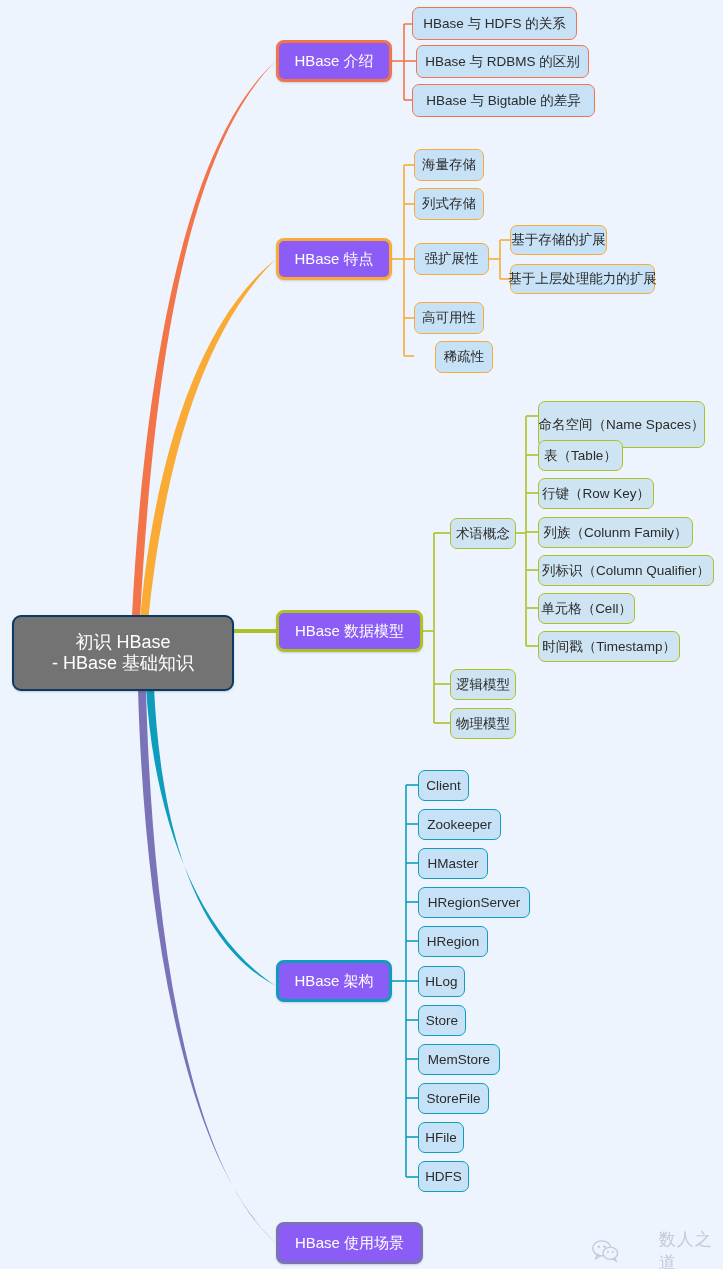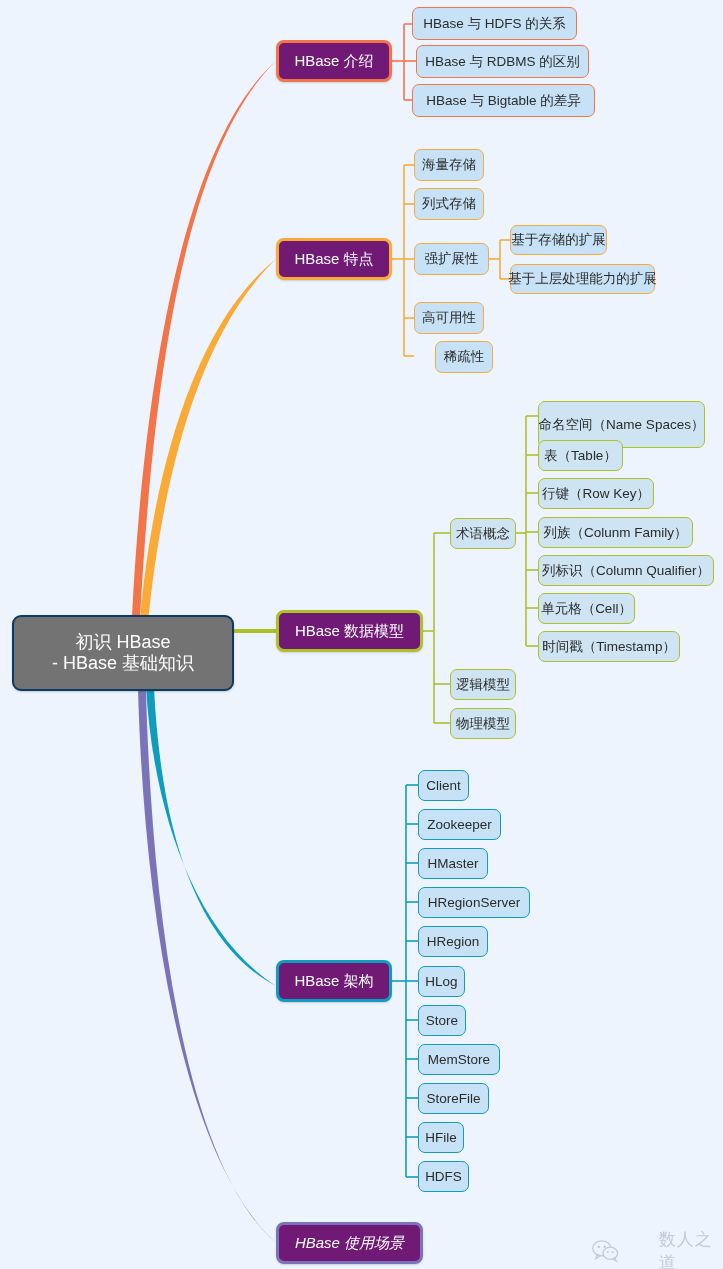--- a/index.html
+++ b/index.html
@@ -38,21 +38,21 @@
     border-radius: 9px;
     font-size: 18px;
     flex-direction: column;
     text-align: center;
     padding: 6px 14px;
     box-shadow: 0 1px 2px rgba(0,0,0,0.18);
   }
   .node.root .ln { display: block; }
   
   .node.branch {
-    background: #701a75;
+    background: #8b5cf6;
     color: #ffffff;
     border-width: 3px;
     border-style: solid;
     border-radius: 8px;
     font-size: 15px;
     padding: 16px 13px;
     box-shadow: 0 1px 2px rgba(0,0,0,0.15);
   }
   
   .node.leaf {
@@ -263,21 +263,21 @@
   <div class="node leaf" style="left:418px; top:1083px; width:71px; height:31px; border-color:#0e9dbd;">
     <span>StoreFile</span>
   </div>
   <div class="node leaf" style="left:418px; top:1122px; width:46px; height:31px; border-color:#0e9dbd;">
     <span>HFile</span>
   </div>
   <div class="node leaf" style="left:418px; top:1161px; width:51px; height:31px; border-color:#0e9dbd;">
     <span>HDFS</span>
   </div>
 
-  <div class="node branch" style="left:276px; top:1222px; width:147px; height:42px; border-color:#7b73b8;font-style:italic;">
+  <div class="node branch" style="left:276px; top:1222px; width:147px; height:42px; border-color:#7b73b8;">
     <span>HBase 使用场景</span>
   </div>
 
   <div id="watermark" style="left:592px; top:1228px;gap:40px;">
     <svg class="wx" width="30" height="26" viewBox="0 0 30 26" xmlns="http://www.w3.org/2000/svg">
       <ellipse cx="11" cy="10" rx="10.2" ry="8.4" fill="none" stroke="#c2cbd9" stroke-width="1.5"></ellipse>
       <path d="M 6,17 L 4.2,21.5 L 9,18.6 Z" fill="none" stroke="#c2cbd9" stroke-width="1.5"></path>
       <circle cx="7.6" cy="8.2" r="1.35" fill="#c2cbd9"></circle>
       <circle cx="14.2" cy="8.2" r="1.35" fill="#c2cbd9"></circle>
       <ellipse cx="20.5" cy="15.5" rx="8.2" ry="6.8" fill="#eef4fd" stroke="#c2cbd9" stroke-width="1.5"></ellipse>

